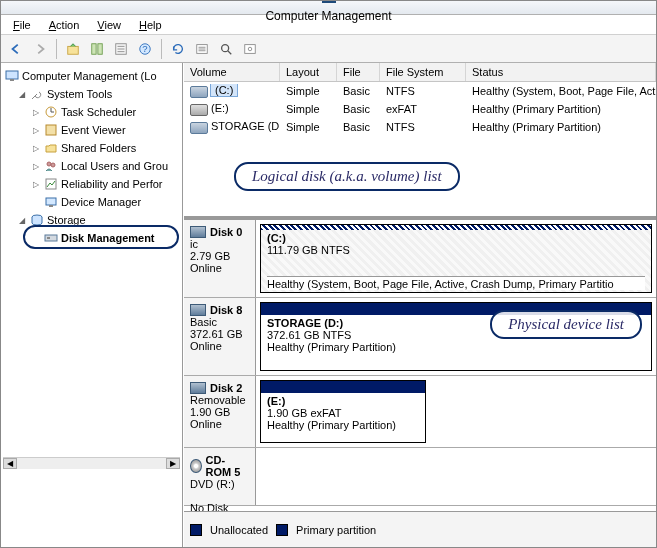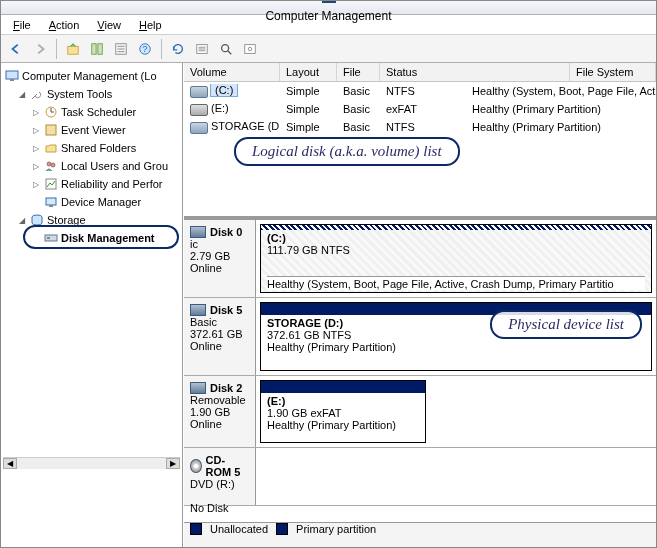--- a/index.html
+++ b/index.html
@@ -56,21 +56,21 @@
 .disk-meta .dicon { width: 16px; height: 12px; background: linear-gradient(#b0c0d0,#607d9b); border: 1px solid #3d5a77; display: inline-block; }
 .disk-meta .dicon.cd { background: radial-gradient(circle,#fff 20%,#c8c8c8 40%,#888 100%); border-radius: 50%; width: 14px; height: 14px; }
 .disk-parts { flex: 1; display: flex; align-items: stretch; padding: 4px; gap: 0; }
 .part { flex: 1; border: 1px solid #000; display: flex; flex-direction: column; }
 .part-hdr { height: 12px; background: #001a66; }
 .part-hdr.hatch { background: repeating-linear-gradient(45deg,#001a66 0 2px,#fff 2px 4px); }
 .part-body { flex: 1; padding: 2px 6px; font-size: 11px; background: #fff; }
 .part-body .pname { font-weight: bold; }
 .part-body.hatchbg { background: repeating-linear-gradient(45deg,#f9f9f9 0 3px,#f0f0f0 3px 6px); }
 
-.legend { height: 25px; border-top: 1px solid #999; display: flex; align-items: flex-start; gap: 8px; padding: 0 6px; background: #f4f4f4; }
+.legend { height: 36px; border-top: 1px solid #999; display: flex; align-items: center; gap: 8px; padding: 0 6px; background: #f4f4f4; }
 .legend .sw { width: 12px; height: 12px; border: 1px solid #000; display: inline-block; }
 .legend .sw.unalloc { background: #001a66; }
 .legend .sw.prim { background: #001a66; }
 
 .scrollbar-stub { height: 12px; background: #eee; border-top: 1px solid #ccc; display: flex; }
 .scrollbar-stub .arrow { width: 14px; border: 1px solid #aaa; background: #ddd; display: flex; align-items: center; justify-content: center; font-size: 8px; }
 .scrollbar-stub .track { flex: 1; }
 
 .rel { position: relative; }
 </style>
@@ -265,22 +265,22 @@
     </div>
   </div>
 
   <div class="right rel">
 
     <div class="vols rel">
       <div class="vols-header">
         <div class="col col-volume">Volume</div>
         <div class="col col-layout">Layout</div>
         <div class="col col-type">File</div>
+        <div class="col col-fs">File System</div>
         <div class="col col-status">Status</div>
-        <div class="col col-fs">File System</div>
       </div>
       <div class="vols-body">
         <div class="row">
           <div class="cell col-volume"><span class="vol-icon hdd"></span><span class="vol-sel">(C:)</span></div>
           <div class="cell col-layout">Simple</div>
           <div class="cell col-type">Basic</div>
           <div class="cell col-fs">NTFS</div>
           <div class="cell col-status">Healthy (System, Boot, Page File, Active,</div>
         </div>
         <div class="row">
@@ -292,21 +292,21 @@
         </div>
         <div class="row">
           <div class="cell col-volume"><span class="vol-icon hdd"></span><span>STORAGE (D:)</span></div>
           <div class="cell col-layout">Simple</div>
           <div class="cell col-type">Basic</div>
           <div class="cell col-fs">NTFS</div>
           <div class="cell col-status">Healthy (Primary Partition)</div>
         </div>
         <div style="height:80px"></div>
       </div>
-      <div class="annot" style="left:50px; top:74px;">Logical disk (a.k.a. volume) list</div>
+      <div class="annot" style="left:50px; top:99px;">Logical disk (a.k.a. volume) list</div>
     </div>
 
     <div class="disks rel">
 
       <div class="disk-row" style="height:78px">
         <div class="disk-meta">
           <div class="dname">
               <span class="dicon"></span>
               <span>Disk 0</span>
             </div>
@@ -323,21 +323,21 @@
               <div style="border-top:1px solid #999;margin-top:20px;padding-top:1px;background:#fff">Healthy (System, Boot, Page File, Active, Crash Dump, Primary Partitio</div>
             </div>
           </div>
         </div>
       </div>
 
       <div class="disk-row" style="height:78px">
         <div class="disk-meta">
           <div class="dname">
               <span class="dicon"></span>
-              <span>Disk 5</span>
+              <span>Disk 8</span>
             </div>
           <div>Basic</div>
           <div>372.61 GB</div>
           <div>Online</div>
         </div>
         <div class="disk-parts">
           <div class="part">
             <div class="part-hdr"></div>
             <div class="part-body">
               <div class="pname">STORAGE  (D:)</div>

